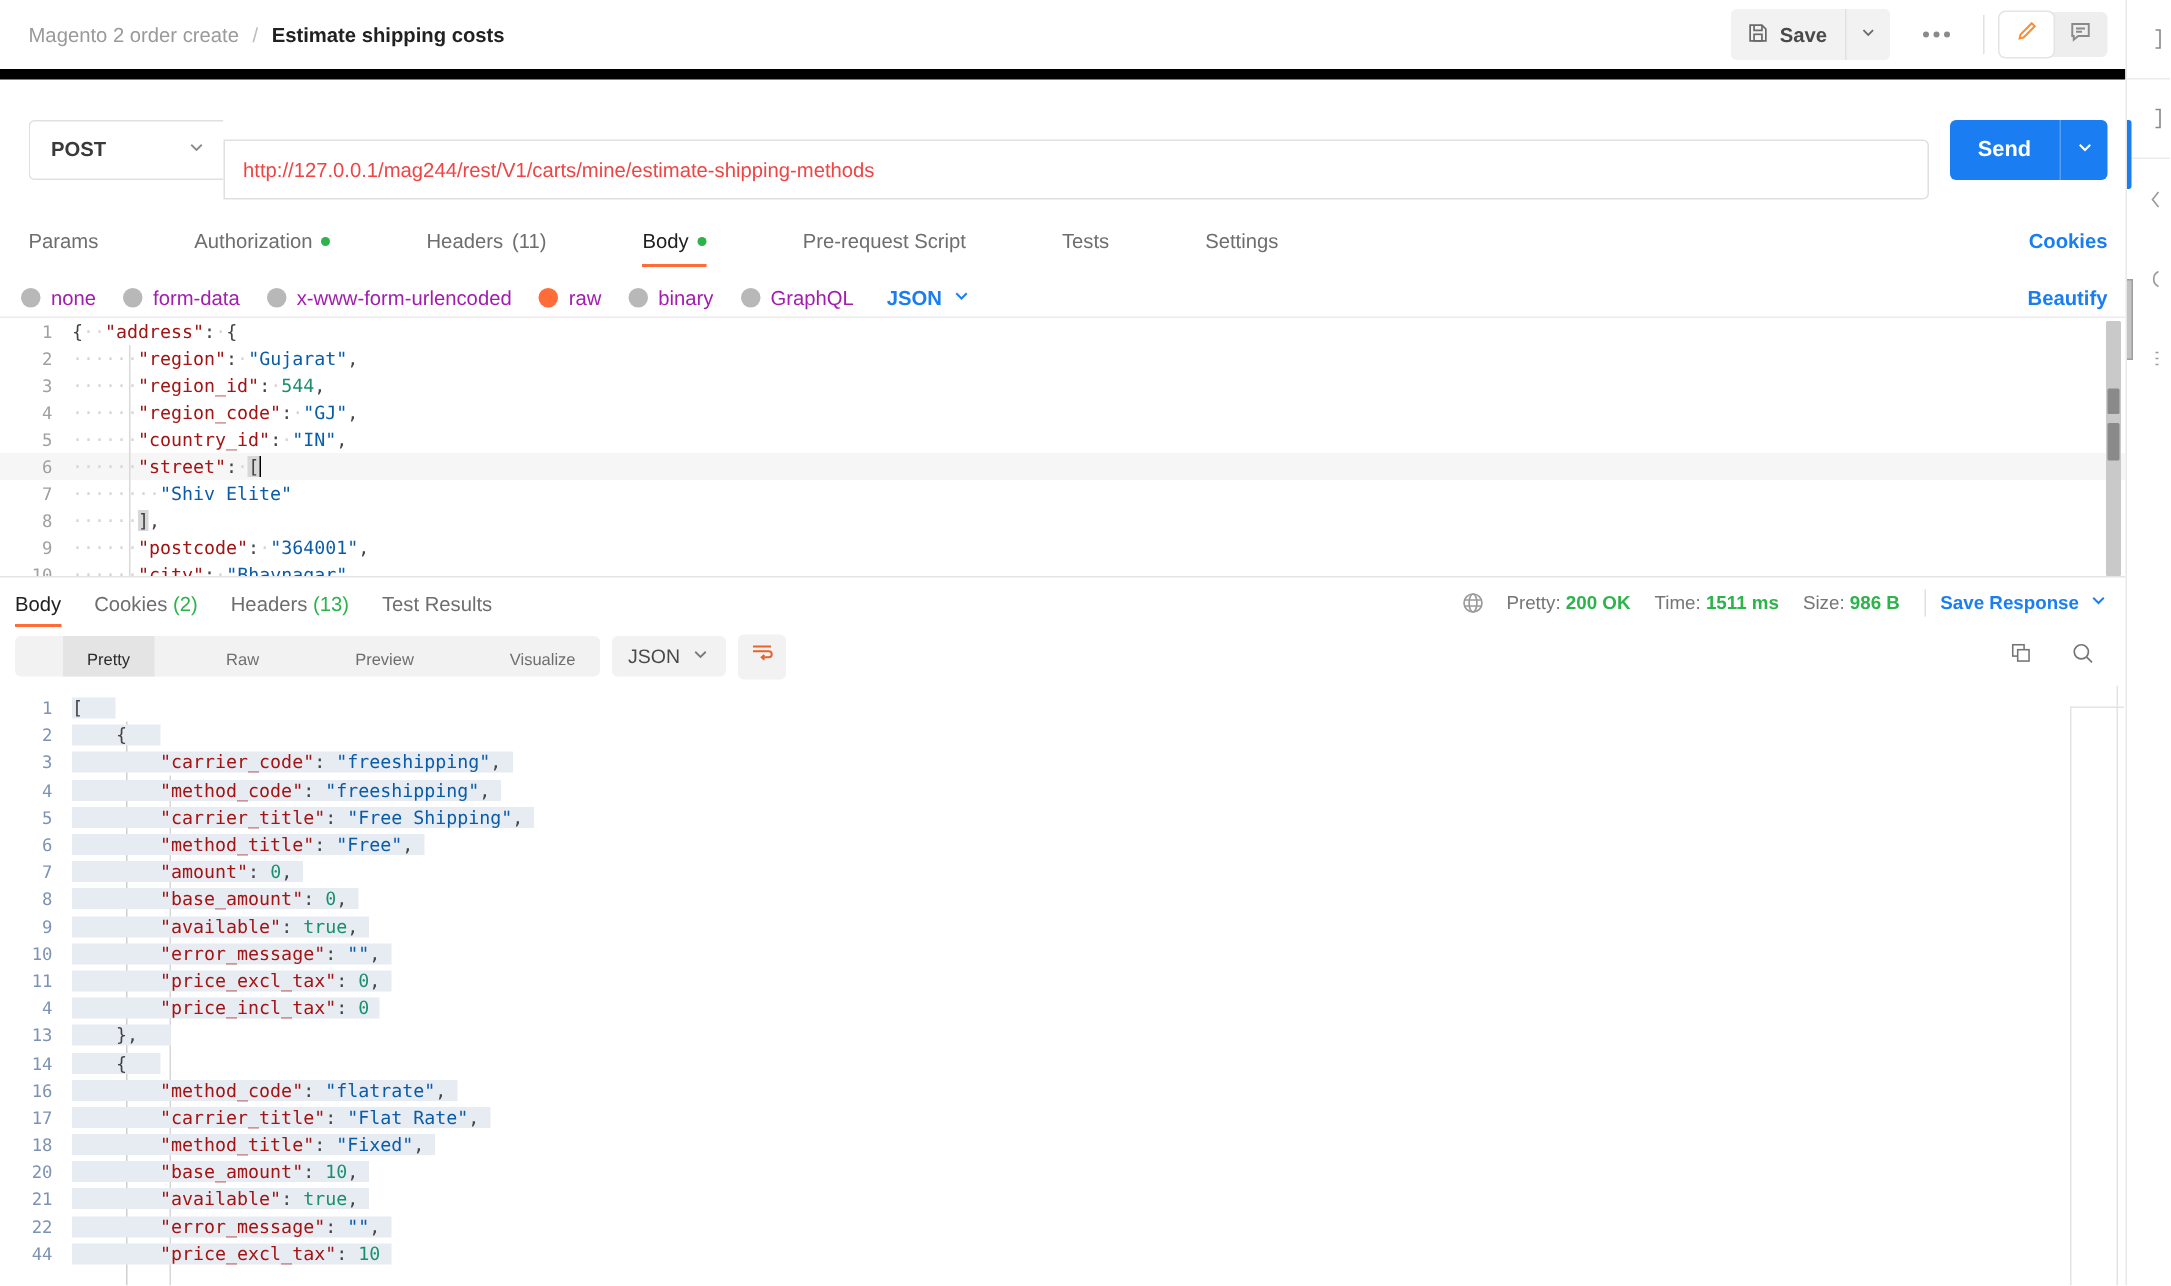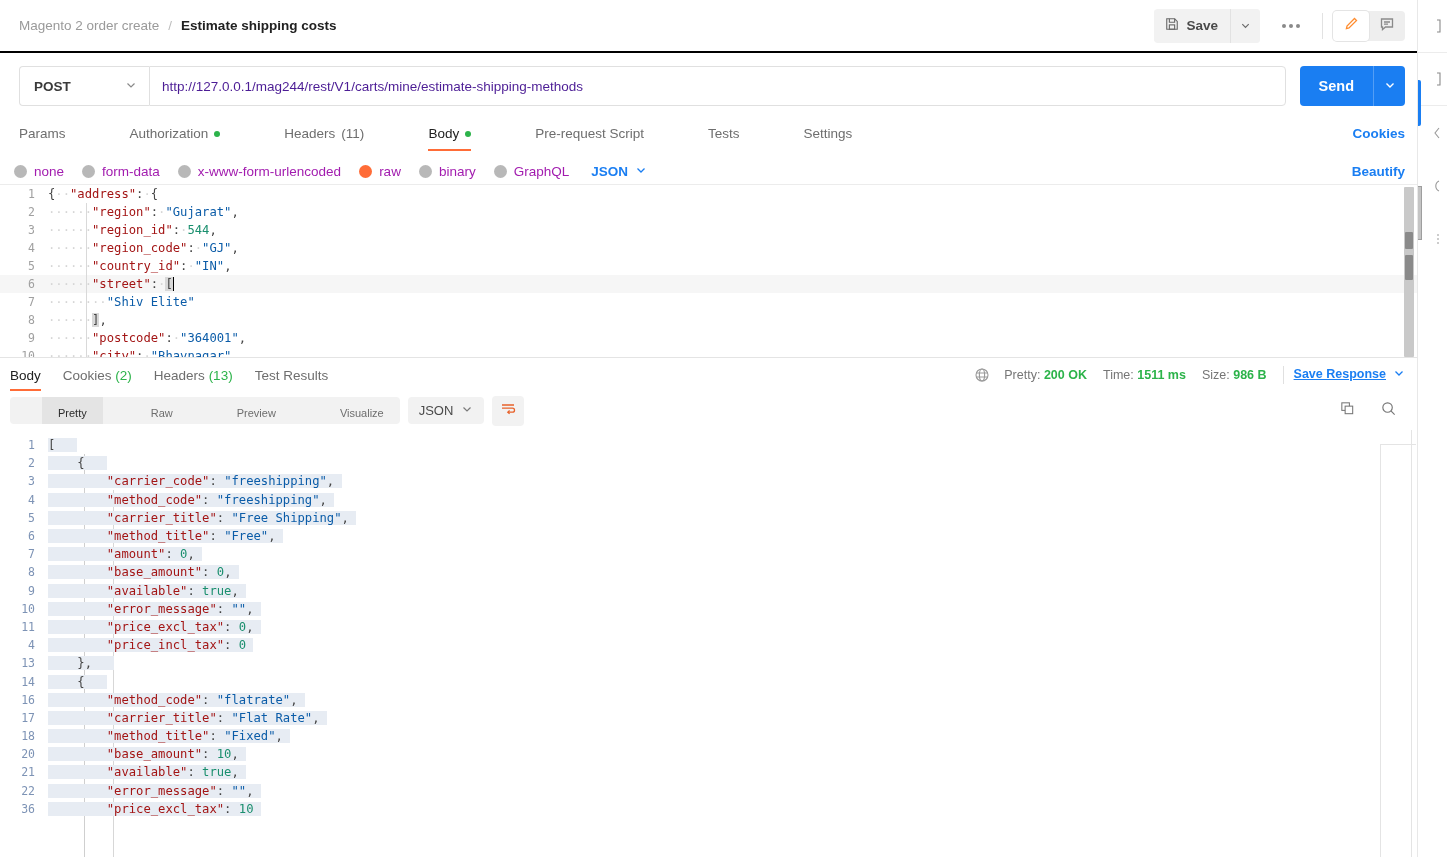--- a/index.html
+++ b/index.html
@@ -11,21 +11,21 @@
   }
   body { position: relative; }
 
   
   .app { position: absolute; inset: 0; display: flex; }
   .main-col { width: 1417px; height: 857px; display: flex; flex-direction: column; position: relative; }
 
   
   .topbar {
     height: 53px; min-height: 53px;
-    border-bottom: 2px solid #000000;
+    border-bottom: 7px solid #000000;
     display: flex; align-items: center;
     padding: 0 12px 0 19px;
     background: #fff;
   }
   .breadcrumb { display: flex; align-items: center; font-size: 13.5px; }
   .bc-parent { color: #9a9a9a; }
   .bc-sep { color: #bdbdbd; margin: 0 9px; }
   .bc-current { color: #212121; font-weight: bold; }
   .topbar-right { margin-left: auto; display: flex; align-items: center; gap: 0; }
 
@@ -49,22 +49,22 @@
   .urlbar { padding: 13px 12px 11px 19px; display: flex; align-items: center; gap: 0; }
   .method-box {
     width: 130px; height: 40px; border: 1px solid #e0e0e0; border-right: none;
     border-radius: 4px 0 0 4px; background: #fff;
     display: flex; align-items: center; padding: 0 12px 0 14px; cursor: pointer;
   }
   .method-label { font-size: 13.5px; color: #3a3a3a; font-weight: bold; }
   .method-caret { margin-left: auto; }
   .url-input {
     flex: 1; height: 40px; border: 1px solid #e0e0e0; border-radius: 0 4px 4px 0;
-    background: #fff; font-size: 13.5px; color: #4c1d95; padding: 0 12px;
-    font-family: "Liberation Sans", sans-serif; outline: none;
+    background: #fff; font-size: 13.5px; color: #ef4444; padding: 0 12px;
+    font-family: "Liberation Sans", sans-serif; outline: none; margin-top: 27px;
   }
   .send-group { margin-left: 14px; display: flex; align-items: center;
     background: #1a7ef2; border-radius: 4px; overflow: hidden; height: 40px; }
   .send-btn { padding: 0 19px; height: 40px; display: flex; align-items: center;
     color: #fff; font-size: 14.5px; font-weight: bold; cursor: pointer; border: none;
     background: transparent; font-family: "Liberation Sans", sans-serif; }
   .send-caret { width: 32px; height: 40px; display: flex; align-items: center; justify-content: center;
     cursor: pointer; border-left: 1px solid rgba(255,255,255,.25); }
 
   
@@ -115,21 +115,21 @@
   .resp-tabs { display: flex; align-items: center; padding: 0 12px 0 10px; height: 33px; position: relative; }
   .resp-tab { font-size: 13.5px; color: #6e6e6e; padding: 9px 0 8px; margin-right: 22px; cursor: pointer; position: relative; white-space: nowrap; }
   .resp-tab.active { color: #212121; }
   .resp-tab.active::after { content:''; position:absolute; left:0; right:0; bottom:0; height:2px; background:#ff6c37; }
   .cnt { color: #2cb34a; }
   .status-group { margin-left: auto; display: flex; align-items: center; gap: 0; font-size: 12.5px; }
   .globe-ic { margin-right: 14px; display: flex; align-items: center; }
   .stat-item { color: #767676; margin-right: 16px; white-space: nowrap; }
   .stat-val { color: #2cb34a; font-weight: bold; }
   .st-divider { width: 1px; height: 18px; background: #e0e0e0; margin: 0 10px 0 0; }
-  .save-resp { color: #1a7ef2; font-weight: bold; cursor: pointer; display: flex; align-items: flex-start; gap: 7px; text-decoration: underline; }
+  .save-resp { color: #1a7ef2; font-weight: bold; cursor: pointer; display: flex; align-items: flex-end; gap: 7px; }
 
   
   .resp-toolbar { display: flex; align-items: center; padding: 6px 12px 6px 10px; height: 39px; }
   .seg-group { display: flex; background: #f2f2f2; border-radius: 4px; overflow: hidden; height: 27px; }
   .seg { padding: 16px 16px; height: 27px; display: flex; align-items: center; font-size: 11px; color: #6e6e6e; cursor: pointer; margin-left: 32px; }
   .seg.active { background: #e4e4e4; color: #2b2b2b; }
   .fmt-select { margin-left: 8px; height: 27px; background: #f2f2f2; border-radius: 4px;
     display: flex; align-items: center; gap: 8px; padding: 0 11px; font-size: 13px; color: #4a4a4a; cursor: pointer; }
   .wrap-btn { margin-left: 8px; width: 32px; height: 30px; background: #f2f2f2; border-radius: 4px;
     display: flex; align-items: center; justify-content: center; cursor: pointer; }
@@ -516,21 +516,21 @@
       </div>
       <div class="code-line">
         <span class="ln resp">21</span>
         <span class="code-text sel">        <span class="k">"available"</span><span class="p">: </span><span class="n">true</span><span class="p">,</span> </span>
       </div>
       <div class="code-line">
         <span class="ln resp">22</span>
         <span class="code-text sel">        <span class="k">"error_message"</span><span class="p">: </span><span class="s">""</span><span class="p">,</span> </span>
       </div>
       <div class="code-line">
-        <span class="ln resp">36</span>
+        <span class="ln resp">44</span>
         <span class="code-text sel">        <span class="k">"price_excl_tax"</span><span class="p">: </span><span class="n">10</span> </span>
       </div>
     </div>
 
   </div>
 
   <div class="right-rail">
     <div class="blue-tag"></div>
     <div class="gray-tag"></div>
     <div class="rail-sec" style="height:53px;">

